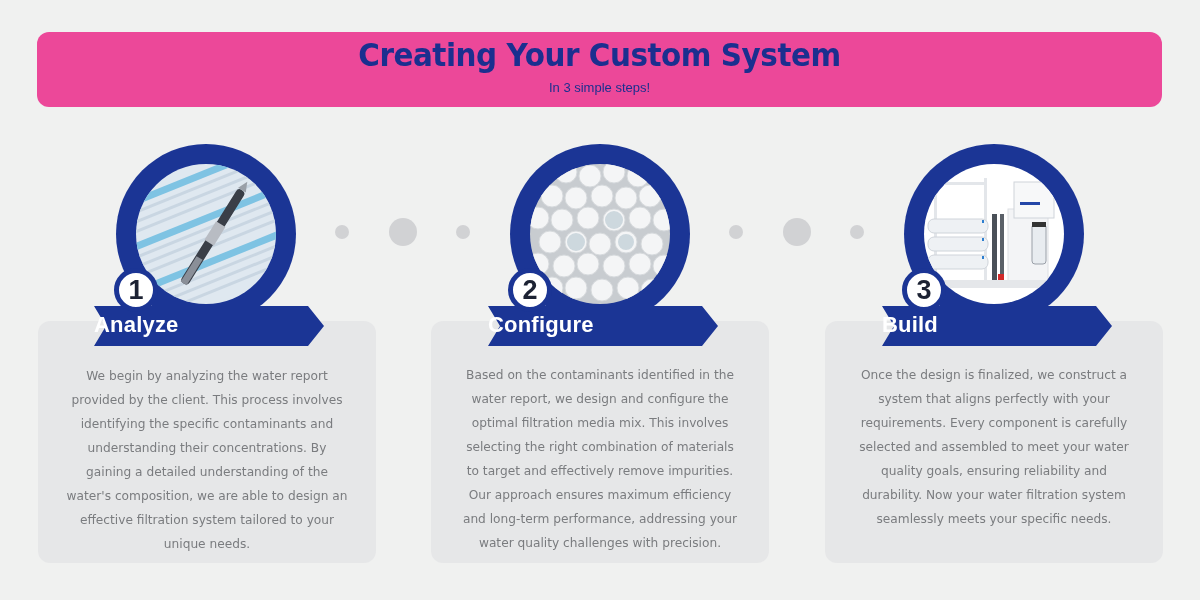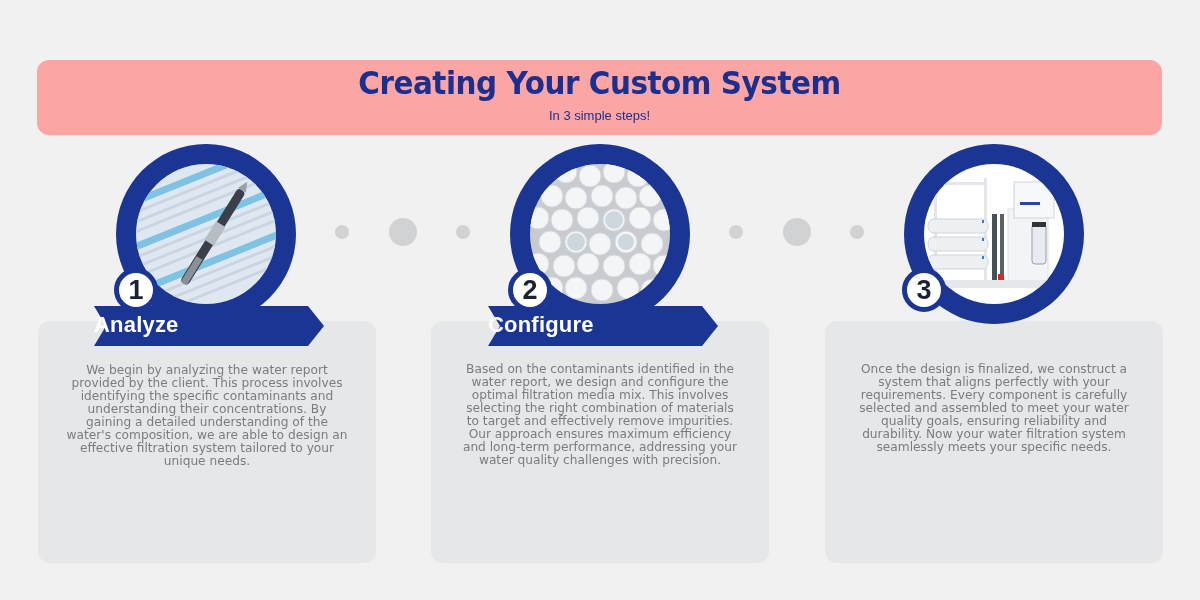--- a/index.html
+++ b/index.html
@@ -1,42 +1,42 @@
 <!DOCTYPE html>
 <html><head>
 <meta charset="utf-8">
 <style>
   * { box-sizing: border-box; margin: 0; padding: 0; }
   html, body { width: 1200px; height: 600px; overflow: hidden; }
   body { background: #f0f1f0; font-family: "Liberation Sans", sans-serif; position: relative; }
 
   .header {
     position: absolute; left: 37px; top: 32px; width: 1125px; height: 75px;
-    background: #fca5a5; border-radius: 12px; text-align: center; margin-top: 28px;
+    background: #ec4899; border-radius: 12px; text-align: center;
   }
   .header .title {
     position: absolute; left: 0; right: 0; top: 4px;
     font-family: "DejaVu Sans", sans-serif; font-weight: bold;
     font-size: 32px; color: #1b2f8f; letter-spacing: -0.5px;
     transform: scaleX(0.92);
   }
   .header .subtitle {
     position: absolute; left: 0; right: 0; top: 48px;
     font-family: "Liberation Sans", sans-serif;
     font-size: 13px; color: #1b2f8f;
   }
 
   .card {
     position: absolute; top: 321px; width: 338px; height: 242px;
     background: #e6e7e8; border-radius: 12px;
   }
   .card .desc {
     position: absolute; left: 28px; right: 28px; top: 43px;
     font-family: "DejaVu Sans", sans-serif;
-    font-size: 12.2px; line-height: 13px; color: #7a7c7f;
+    font-size: 12.2px; line-height: 24px; color: #7a7c7f;
     text-align: center;
   }
 
   .badge { position: absolute; top: 142px; width: 230px; height: 206px; }
   .ring {
     position: absolute; left: 22px; top: 2px; width: 180px; height: 180px;
     border-radius: 50%; background: #1b3595;
   }
   .photo {
     position: absolute; left: 20px; top: 20px; width: 140px; height: 140px;
@@ -202,14 +202,20 @@
         <rect x="90" y="18" width="40" height="36" fill="#f7f8f9" stroke="#cfd4da"></rect>
         <rect x="96" y="38" width="20" height="3" fill="#2447a8"></rect>
         <rect x="108" y="60" width="14" height="40" rx="3" fill="#e8ecf0" stroke="#9aa0a8"></rect>
         <rect x="108" y="58" width="14" height="5" fill="#333"></rect>
         <rect x="0" y="116" width="140" height="8" fill="#e5e7ea"></rect>
         <rect x="74" y="110" width="6" height="6" fill="#d12a2a"></rect>
         <rect x="0" y="100" width="6" height="6" fill="#e0c233"></rect>
       </svg>
     </div>
   </div>
+  <div class="ribbon">
+    <svg width="230" height="40" viewBox="0 0 230 40">
+      <polygon points="0,0 214,0 230,20 214,40 0,40 12,20" fill="#1b3595"></polygon>
+    </svg>
+    <div class="label">Build</div>
+  </div>
   <div class="num">3</div>
 </div>
 
 </body></html>

